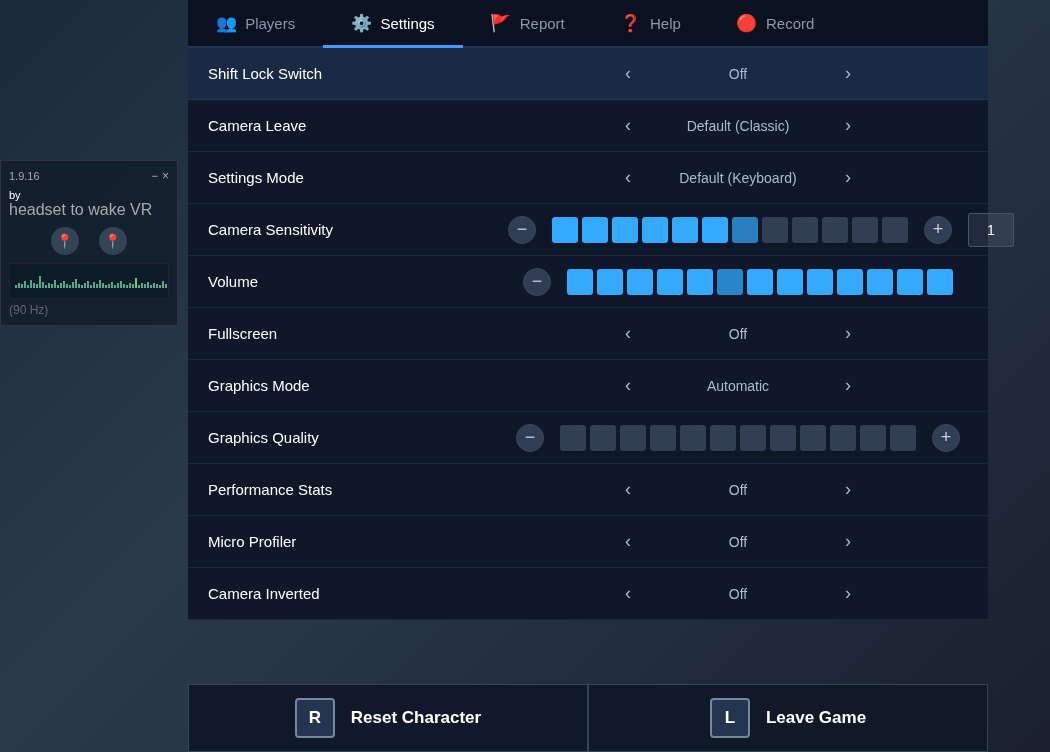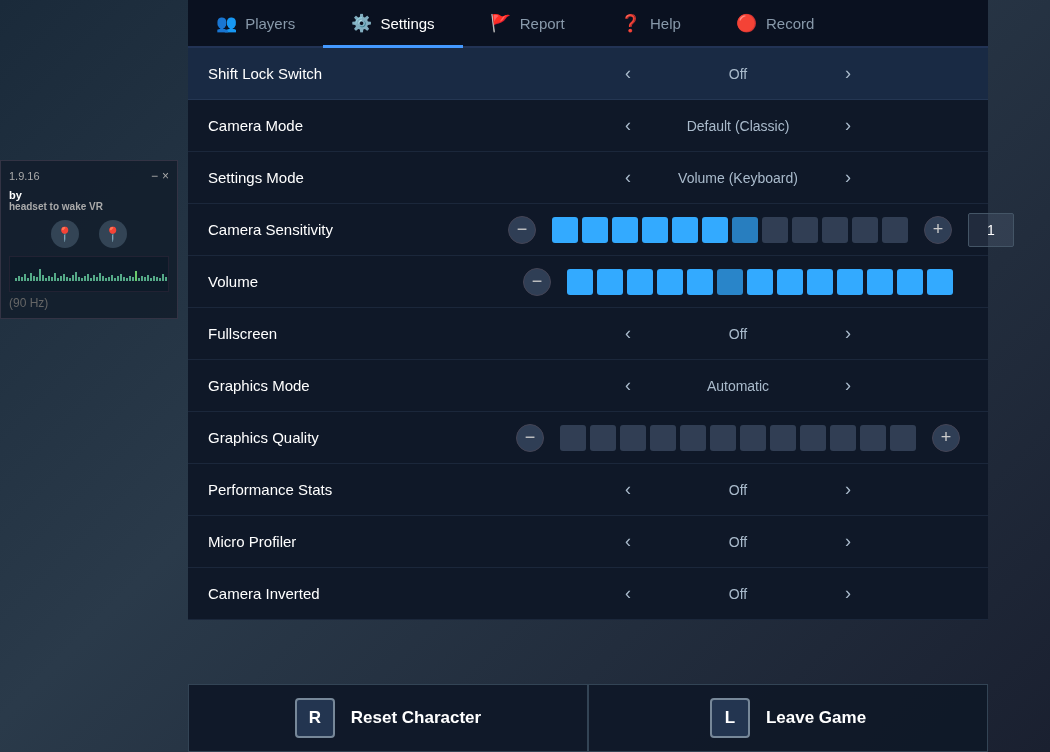--- a/index.html
+++ b/index.html
@@ -47,27 +47,26 @@
       cursor: pointer;
       font-size: 12px;
       color: #aaa;
     }
     .left-panel-content {
       font-size: 11px;
       color: #ccc;
       margin-bottom: 8px;
     }
     .left-panel-content .app-name {
-      font-weight: bold;
+      font-weight: normal;
       color: #fff;
     }
     .left-panel-content .sub-text {
       color: #aaa;
-      font-size: 10px;
-      font-weight: bold;
+      font-size: 16px;
     }
     .left-panel-icons {
       display: flex;
       gap: 20px;
       justify-content: center;
       margin-bottom: 8px;
     }
     .left-panel-icons .icon-circle {
       width: 28px;
       height: 28px;
@@ -410,33 +409,33 @@
     <div class="setting-row">
       <div class="setting-label">Shift Lock Switch</div>
       <div class="setting-control">
         <button class="arrow-btn">‹</button>
         <span class="setting-value">Off</span>
         <button class="arrow-btn">›</button>
       </div>
     </div>
 
     <div class="setting-row">
-      <div class="setting-label">Camera Mode</div>
+      <div class="setting-label">Camera Leave</div>
       <div class="setting-control">
         <button class="arrow-btn">‹</button>
         <span class="setting-value">Default (Classic)</span>
         <button class="arrow-btn">›</button>
       </div>
     </div>
 
     <div class="setting-row">
       <div class="setting-label">Settings Mode</div>
       <div class="setting-control">
         <button class="arrow-btn">‹</button>
-        <span class="setting-value">Volume (Keyboard)</span>
+        <span class="setting-value">Default (Keyboard)</span>
         <button class="arrow-btn">›</button>
       </div>
     </div>
 
     <div class="setting-row">
       <div class="setting-label">Camera Sensitivity</div>
       <div class="setting-control">
         <div class="minus-btn">−</div>
         <div class="slider-track">
           <div class="slider-seg filled"></div>

